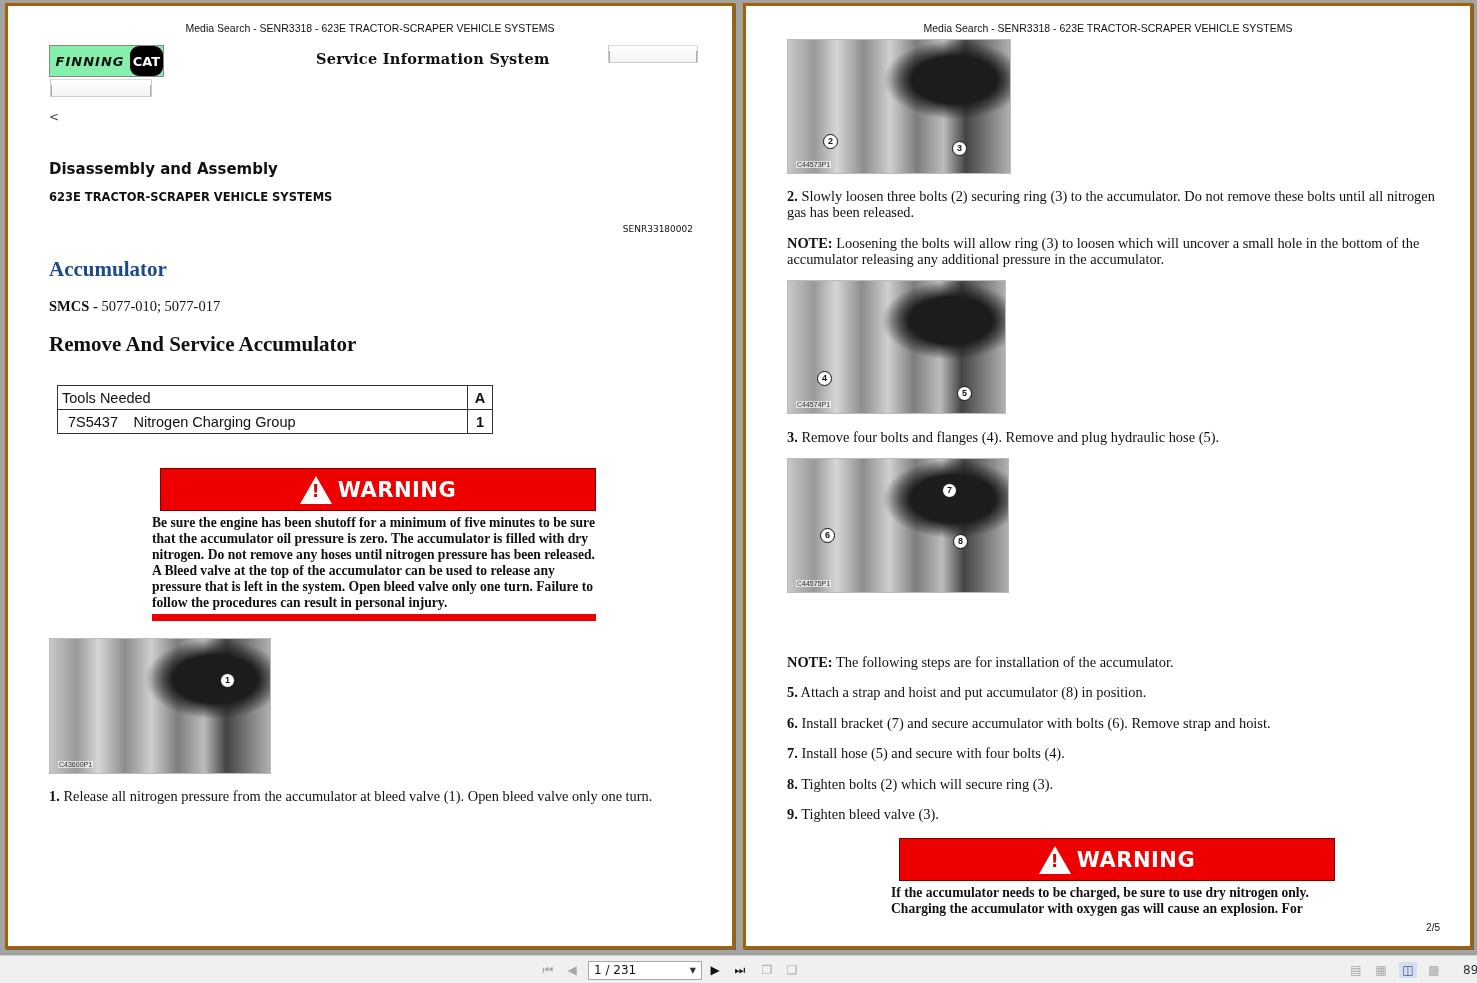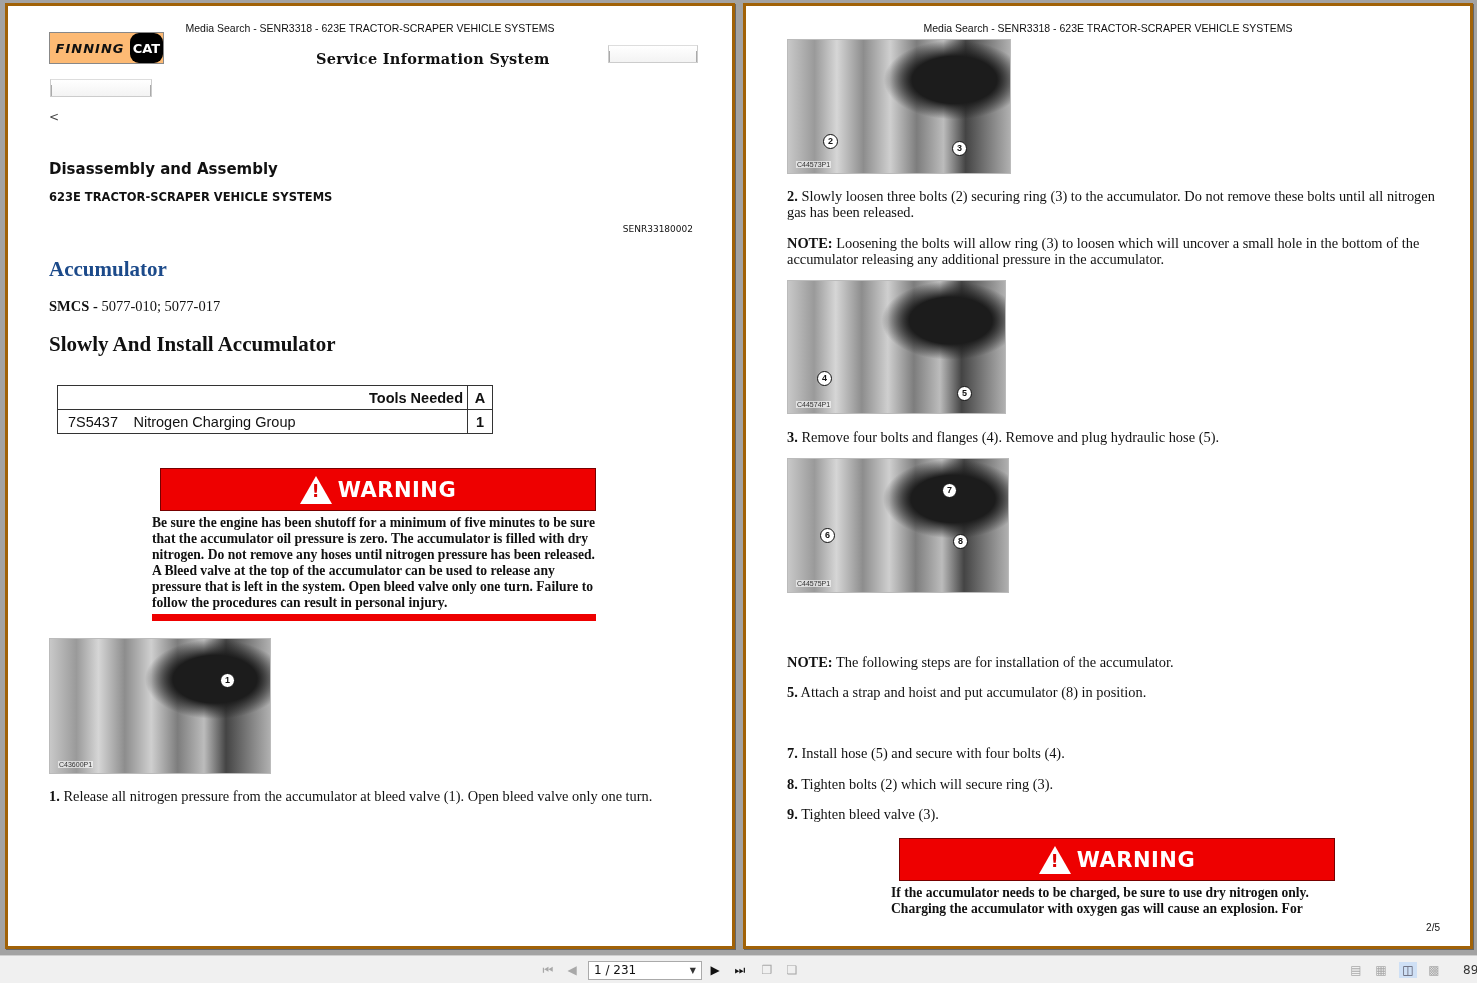--- a/index.html
+++ b/index.html
@@ -8,21 +8,21 @@
 
   .viewer { position: absolute; left: 0; top: 0; width: 1477px; height: 955px; background: #a3a3a3; }
   .page { position: absolute; top: 3px; background: #fff; border: 3px solid #a16207; box-shadow: 1px 1px 0 #666; overflow: hidden; }
   .page.left { left: 5px; width: 730px; height: 946px; }
   .page.right { left: 743px; width: 730px; height: 946px; }
 
   .running-head { position: absolute; top: 16px; left: 0; width: 100%; text-align: center;
     font-family: "Liberation Sans", sans-serif; font-size: 10.5px; color: #111; }
 
   
-  .logo { position: absolute; left: 41px; top: 26px; width: 115px; height: 32px; border: 1px solid #888; background: #fdba74; display: flex; align-items: stretch; }
+  .logo { position: absolute; left: 41px; top: 39px; width: 115px; height: 32px; border: 1px solid #888; background: #86efac; display: flex; align-items: stretch; }
   .logo .finning { flex: 1; display: flex; align-items: center; justify-content: center;
     font-family: "DejaVu Sans", sans-serif; font-weight: bold; font-style: italic; font-size: 13px; letter-spacing: 1px; color: #111; }
   .logo .cat { width: 33px; background: #000; color: #fff; display: flex; align-items: center; justify-content: center;
     font-family: "DejaVu Sans", sans-serif; font-weight: bold; font-size: 13px; border-radius: 9px; }
   .sis-title { position: absolute; left: 308px; top: 44px; font-family: "DejaVu Serif", serif; font-weight: bold; font-size: 14.5px; letter-spacing: .3px; }
   .fake-input { position: absolute; border: 1px solid #ccc; border-top-color: #ddd; background: linear-gradient(#fff,#f3f3f3); }
   .fake-input::before, .fake-input::after { content:""; position:absolute; bottom:0; width:1px; height:70%; background:#aaa; }
   .fake-input::before { left: 0; } .fake-input::after { right: 0; }
   .back-chev { position: absolute; left: 41px; top: 104px; font-family: "DejaVu Sans", sans-serif; font-size: 12px; color: #444; cursor: pointer; }
 
@@ -35,21 +35,21 @@
   .doc-meta .row .c3 { text-align: right; }
   .doc-id { position: absolute; right: 39px; top: 218px; font-family: "DejaVu Sans", sans-serif; font-size: 9px; }
 
   .accum-title { position: absolute; left: 41px; top: 251px; font-size: 21px; font-weight: bold; color: #1c4a8a; }
   .smcs { position: absolute; left: 41px; top: 292px; font-size: 14.5px; }
   .smcs b { font-weight: bold; }
   .proc-title { position: absolute; left: 41px; top: 326px; font-size: 21px; font-weight: bold; }
 
   .tools { position: absolute; left: 49px; top: 379px; border-collapse: collapse; font-family: "Liberation Sans", sans-serif; font-size: 14.5px; }
   .tools td, .tools th { border: 1px solid #333; height: 24px; padding: 0 4px; }
-  .tools th { font-weight: bold; text-align: right; }
+  .tools th { font-weight: normal; text-align: left; }
   .tools .num { width: 25px; text-align: center; font-weight: bold; }
   .tools .part { border-right: none; width: 72px; padding-left: 10px; }
   .tools .desc { border-left: none; width: 338px; }
 
   .warning-box { position: absolute; }
   .warning-bar { background: #ee0000; border: 1px solid #700; height: 43px; display: flex; align-items: center; justify-content: center; gap: 6px; margin-left: 8px; }
   .warning-bar .tri { width: 0; height: 0; position: relative; border-left: 16px solid transparent; border-right: 16px solid transparent; border-bottom: 28px solid #fff; }
   .warning-bar .tri::after { content: "!"; position: absolute; left: -4px; top: 5px; font-family: "DejaVu Sans", sans-serif; font-weight: bold; font-size: 17px; color: #d00; }
   .warning-bar .wlabel { font-family: "DejaVu Sans", sans-serif; font-weight: bold; color: #fff; font-size: 21px; letter-spacing: .5px; }
   .warning-text { font-weight: bold; font-size: 13.6px; line-height: 16px; margin-top: 4px; }
@@ -93,21 +93,21 @@
     <div class="back-chev">&lt;</div>
 
     <div class="doc-meta">
       <div class="h1">Disassembly and Assembly</div>
       <div class="h2">623E TRACTOR-SCRAPER VEHICLE SYSTEMS</div>
     </div>
     <div class="doc-id">SENR33180002</div>
 
     <div class="accum-title">Accumulator</div>
     <div class="smcs"><b>SMCS -</b><span> 5077-010; 5077-017</span></div>
-    <div class="proc-title">Slowly And Install Accumulator</div>
+    <div class="proc-title">Remove And Service Accumulator</div>
 
     <table class="tools">
       <tbody>
           <tr>
         <th colspan="2">Tools Needed</th>
         <th class="num">A</th>
       </tr>
       <tr>
         <td class="part">7S5437</td>
         <td class="desc">Nitrogen Charging Group</td>
@@ -169,20 +169,23 @@
       <div class="callout" style="left:165px;top:75px;">8</div>
       <div class="code">C44575P1</div>
     </div>
 
     <div class="para" style="left:41px;top:648px;width:655px;">
       <b>NOTE:</b><span> The following steps are for installation of the accumulator.</span>
     </div>
     <div class="para" style="left:41px;top:678px;width:655px;">
       <b>5.</b><span> Attach a strap and hoist and put accumulator (8) in position.</span>
     </div>
+    <div class="para" style="left:41px;top:709px;width:655px;">
+      <b>6.</b><span> Install bracket (7) and secure accumulator with bolts (6). Remove strap and hoist.</span>
+    </div>
     <div class="para" style="left:41px;top:739px;width:655px;">
       <b>7.</b><span> Install hose (5) and secure with four bolts (4).</span>
     </div>
     <div class="para" style="left:41px;top:770px;width:655px;">
       <b>8.</b><span> Tighten bolts (2) which will secure ring (3).</span>
     </div>
     <div class="para" style="left:41px;top:800px;width:655px;">
       <b>9.</b><span> Tighten bleed valve (3).</span>
     </div>
 

